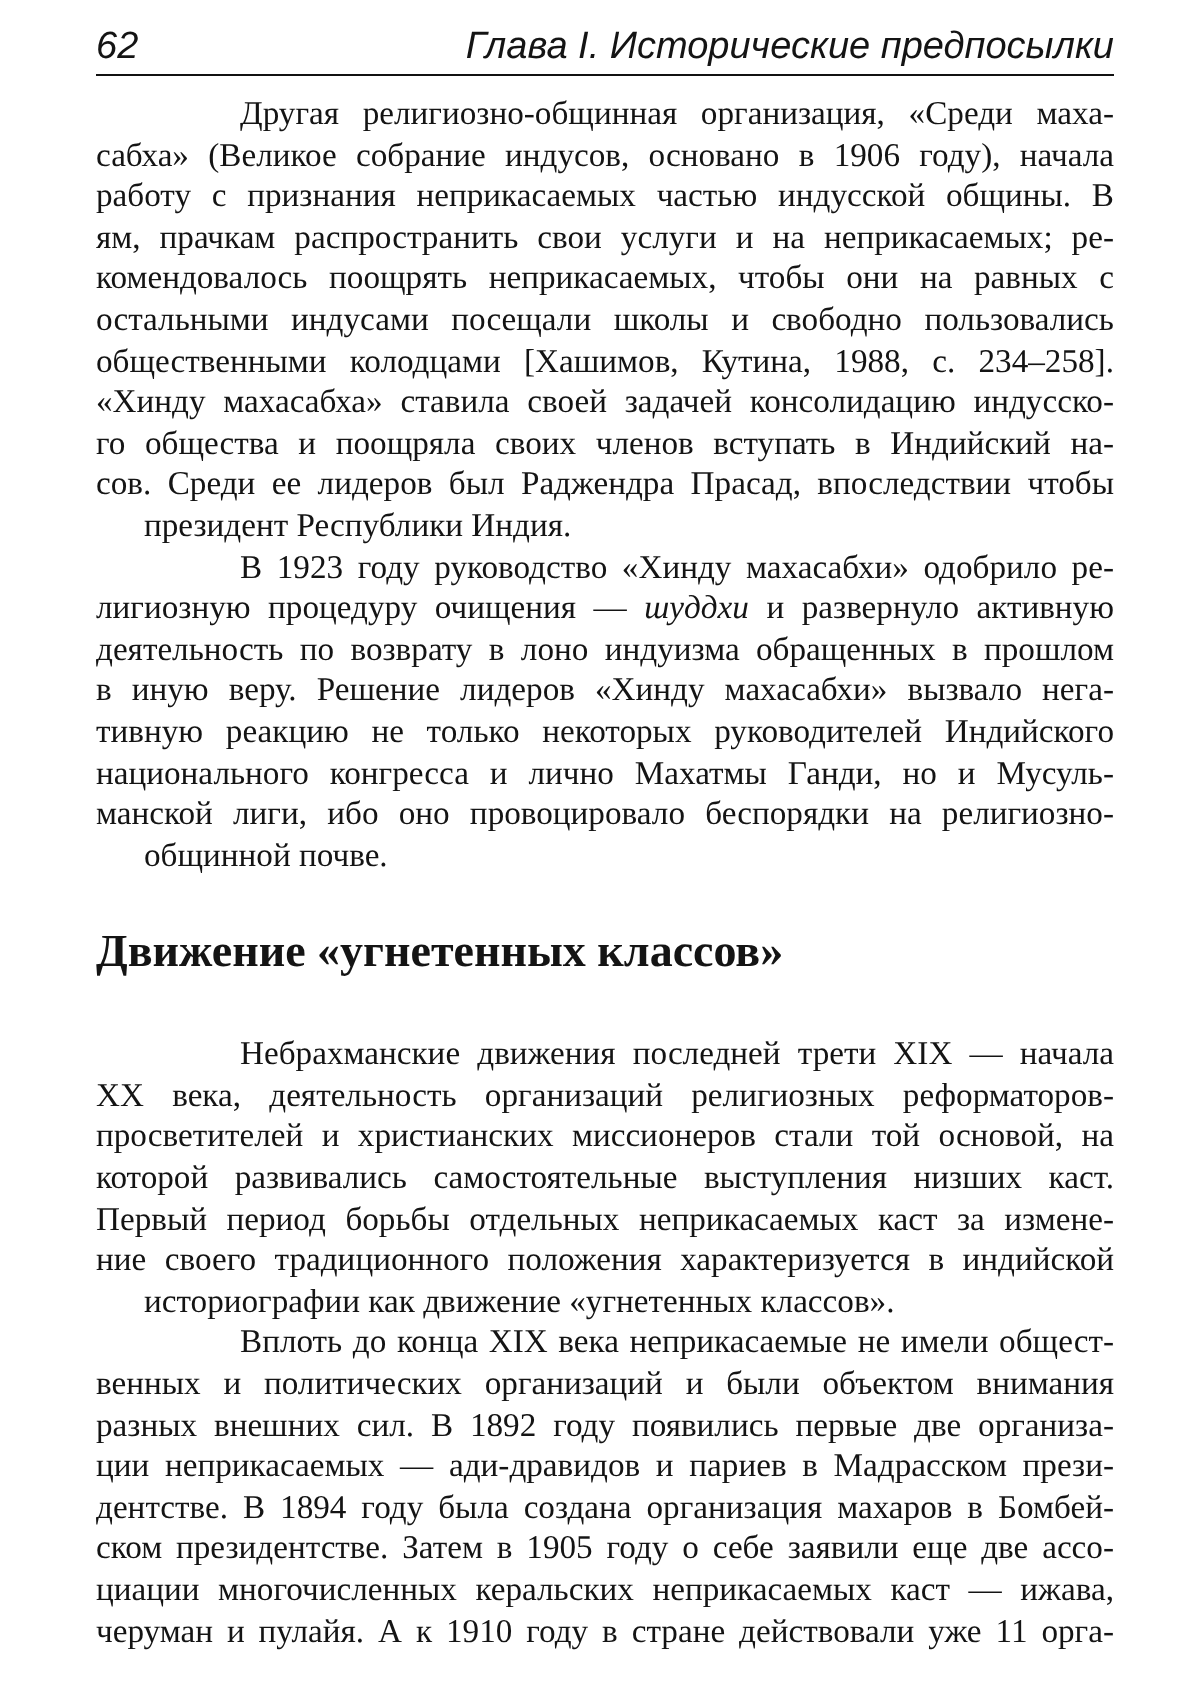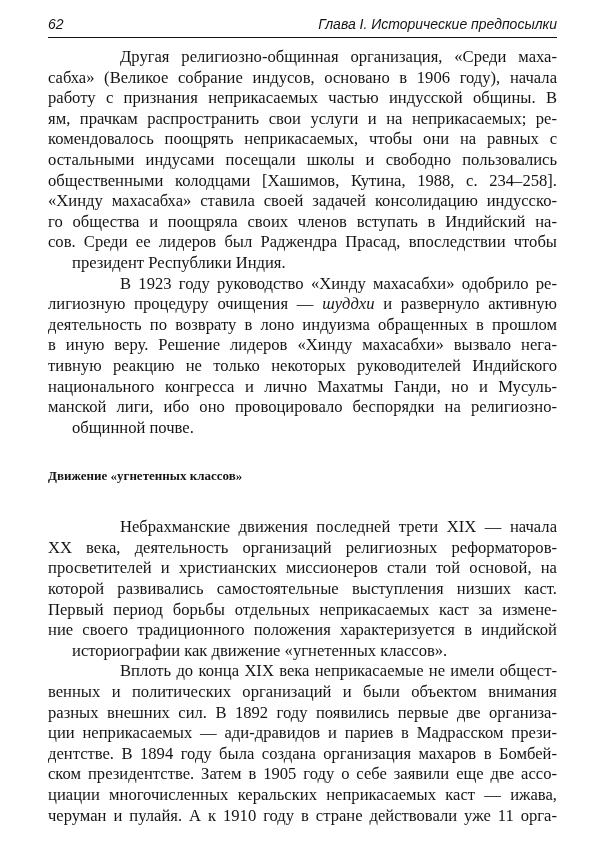--- a/index.html
+++ b/index.html
@@ -1,33 +1,33 @@
 <!DOCTYPE html>
 <html><head>
   <meta charset="utf-8">
   <style>
     html, body { margin: 0; padding: 0; background: #ffffff; }
     body { width: 600px; height: 849px; overflow: hidden; position: relative; color: #141414; }
     .page { position: absolute; left: 48px; top: 14px; width: 509px; }
     .running-head {
       display: flex; justify-content: space-between; 
       font-family: "Liberation Sans", sans-serif; font-style: italic;
-      font-size: 14px; line-height: 20px; padding-bottom: 3px;
+      font-size: 19px; line-height: 20px; padding-bottom: 3px;
       border-bottom: 1.5px solid #111;
     }
     .body-text {
       font-family: "Liberation Serif", serif; font-size: 16.6px;
       line-height: 20.6px; text-align: justify; margin-top: 9px;
     }
     .para { margin: 0; text-indent: 72px; text-align: justify; }
     .para .line { display: block; text-align: justify; text-align-last: justify; text-indent: 0; white-space: nowrap; }
     .para .line.first { padding-left: 72px; }
     .para .line.last { text-align-last: left; margin-left: 24px; }
     .section-title {
-      font-family: "Liberation Serif", serif; font-weight: bold; font-size: 13px;
+      font-family: "Liberation Serif", serif; font-weight: bold; font-size: 23px;
       margin: 27px 0 30px 0; line-height: 22px;
     }
     em { font-style: italic; }
   </style>
 </head>
 <body>
 
 <div class="page">
   <div class="running-head">
     <span>62</span>

